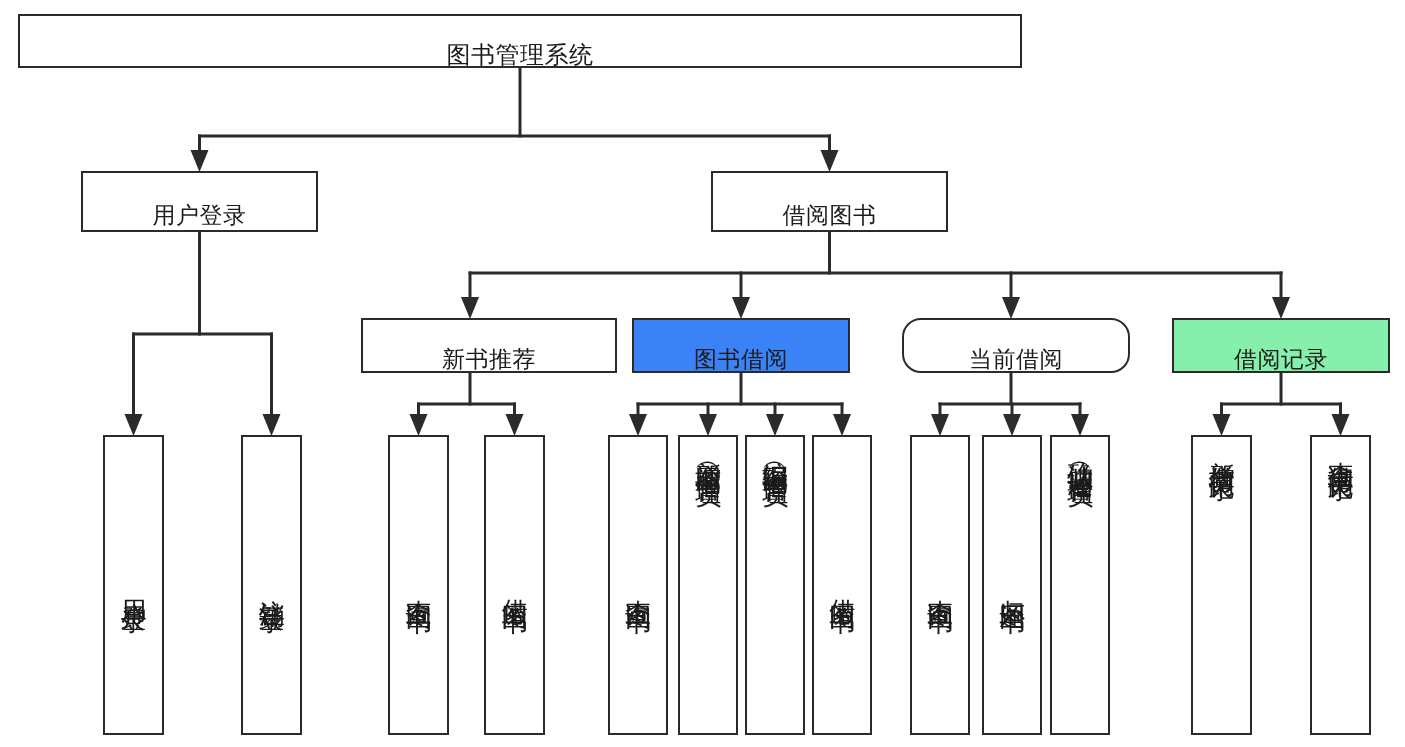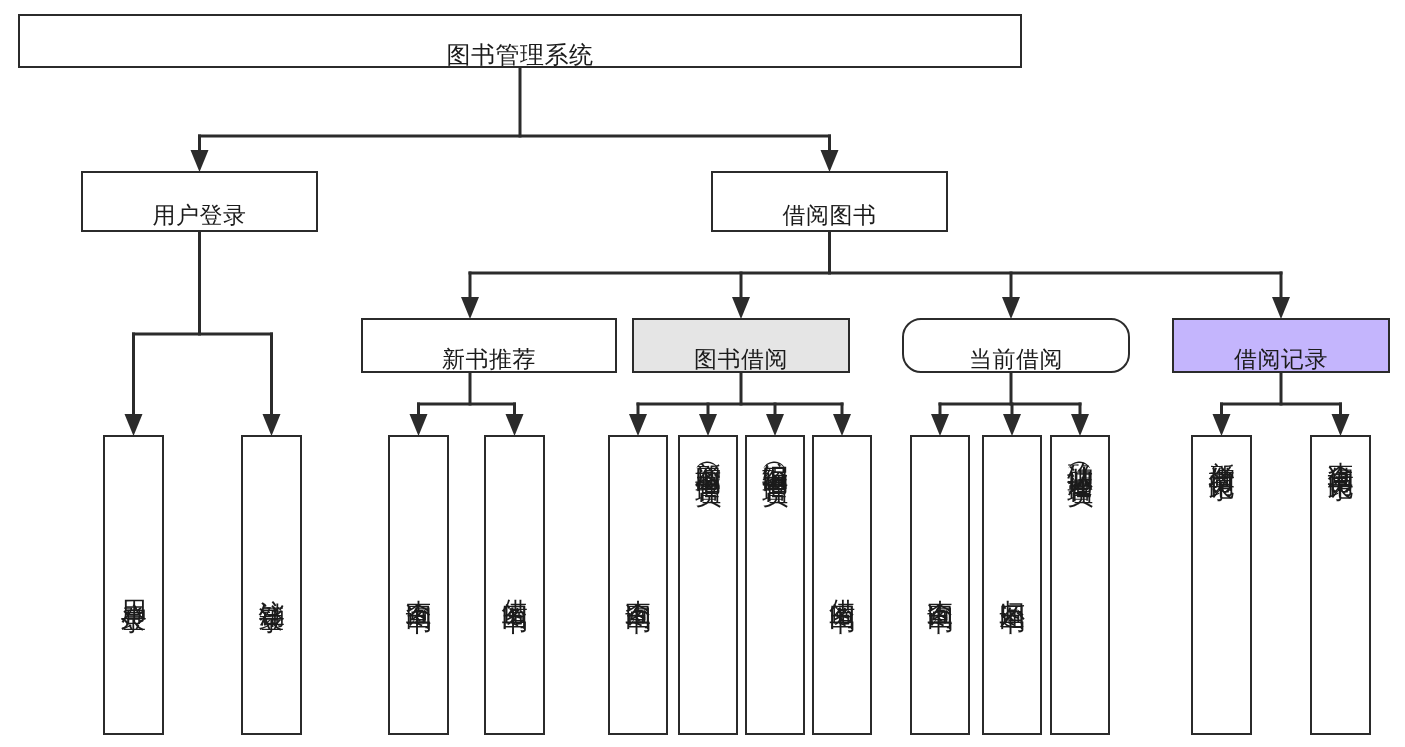--- a/index.html
+++ b/index.html
@@ -151,27 +151,27 @@
       </div>
       <div class="node h" style="left: 81px; top: 171px; width: 237px; height: 61px; border-color: rgb(43, 43, 43); background: rgb(255, 255, 255);">
         <span class="node-label" style="color: rgb(27, 27, 27);">用户登录</span>
       </div>
       <div class="node h" style="left: 711px; top: 171px; width: 237px; height: 61px; border-color: rgb(43, 43, 43); background: rgb(255, 255, 255);">
         <span class="node-label" style="color: rgb(27, 27, 27);">借阅图书</span>
       </div>
       <div class="node h" style="left: 361px; top: 318px; width: 256px; height: 55px; border-color: rgb(43, 43, 43); background: rgb(255, 255, 255);">
         <span class="node-label" style="color: rgb(27, 27, 27);">新书推荐</span>
       </div>
-      <div class="node h" style="left: 632px; top: 318px; width: 218px; height: 55px; border-color: rgb(43, 43, 43); background: #e5e5e5;">
+      <div class="node h" style="left: 632px; top: 318px; width: 218px; height: 55px; border-color: rgb(43, 43, 43); background: #3b82f6;">
         <span class="node-label" style="color: rgb(27, 27, 27);">图书借阅</span>
       </div>
       <div class="node h" style="left: 902px; top: 318px; width: 228px; height: 55px; border-color: rgb(43, 43, 43); background: rgb(255, 255, 255); border-radius: 19px;">
         <span class="node-label" style="color: rgb(27, 27, 27);">当前借阅</span>
       </div>
-      <div class="node h" style="left: 1172px; top: 318px; width: 218px; height: 55px; border-color: rgb(43, 43, 43); background: #c4b5fd;">
+      <div class="node h" style="left: 1172px; top: 318px; width: 218px; height: 55px; border-color: rgb(43, 43, 43); background: #86efac;">
         <span class="node-label" style="color: rgb(27, 27, 27);">借阅记录</span>
       </div>
       <div class="node v c-center" style="left: 103px; top: 435px; width: 61px; height: 300px; border-color: rgb(43, 43, 43); background: rgb(255, 255, 255);">
         <span class="node-label" style="color: rgb(27, 27, 27);">用户登录</span>
       </div>
       <div class="node v c-center" style="left: 241px; top: 435px; width: 61px; height: 300px; border-color: rgb(43, 43, 43); background: rgb(255, 255, 255);">
         <span class="node-label" style="color: rgb(27, 27, 27);">注销登录</span>
       </div>
       <div class="node v c-center" style="left: 388px; top: 435px; width: 61px; height: 300px; border-color: rgb(43, 43, 43); background: rgb(255, 255, 255);">
         <span class="node-label" style="color: rgb(27, 27, 27);">查询图书</span>

